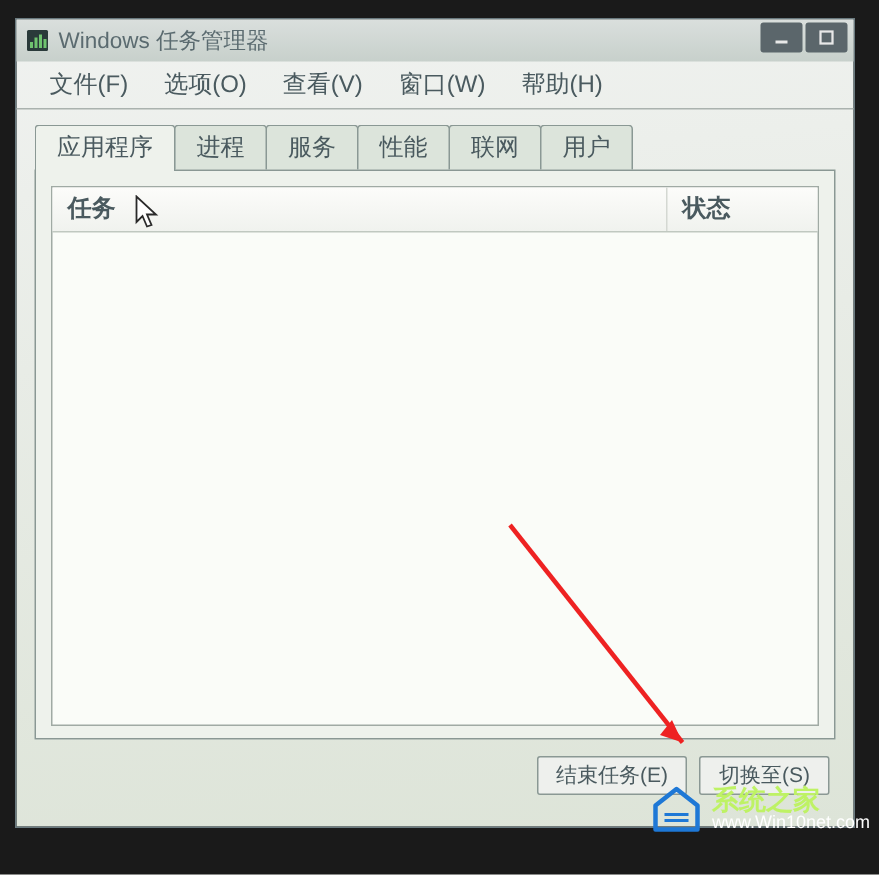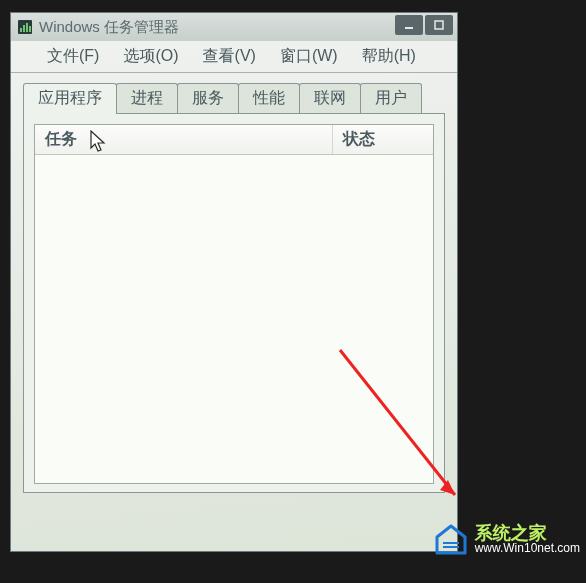--- a/index.html
+++ b/index.html
@@ -9,21 +9,21 @@
   background: #1a1a1a;
   width: 586px;
   height: 583px;
   position: relative;
   overflow: hidden;
 }
 .window {
   position: absolute;
   left: 10px;
   top: 12px;
-  width: 448px;
+  width: 560px;
   height: 540px;
   background: linear-gradient(175deg, #f0f2f0 0%, #e8ece6 40%, #dde4d8 100%);
   border: 1px solid #6a7a7f;
 }
 .titlebar {
   height: 28px;
   background: linear-gradient(to bottom, #dadfdd, #c7d0cb);
   display: flex;
   align-items: center;
   padding: 0 6px;
@@ -57,21 +57,21 @@
   align-items: center;
   justify-content: center;
   color: #e8e8e8;
   font-size: 11px;
   border-radius: 2px;
 }
 .menubar {
   height: 32px;
   display: flex;
   align-items: center;
-  padding: 0 24px;
+  padding: 0 10px;
   border-bottom: 1px solid #aab2ae;
 }
 .menu-item {
   padding: 4px 12px;
   color: #4a5a5f;
   font-size: 16px;
   cursor: default;
 }
 .tab-strip {
   display: flex;
@@ -229,20 +229,24 @@
 
   <div class="content-pane">
     <div class="list-area">
       <div class="list-header">
         <div class="col col-task">任务</div>
         <div class="col col-status">状态</div>
       </div>
     </div>
   </div>
 
+  <div class="button-row">
+    <div class="btn">结束任务(E)</div>
+    <div class="btn">切换至(S)</div>
+  </div>
 
 </div>
 
 <div class="cursor-arrow">
   <svg width="20" height="26" viewBox="0 0 20 26">
     <path d="M1 1 L1 18 L5 14 L8 21 L11 20 L8 13 L14 13 Z" fill="#ffffff" stroke="#2a2a2a" stroke-width="1.2"></path>
   </svg>
 </div>
 
 <svg class="red-arrow" style="left:330px; top:340px;" width="150" height="180" viewBox="0 0 150 180">

